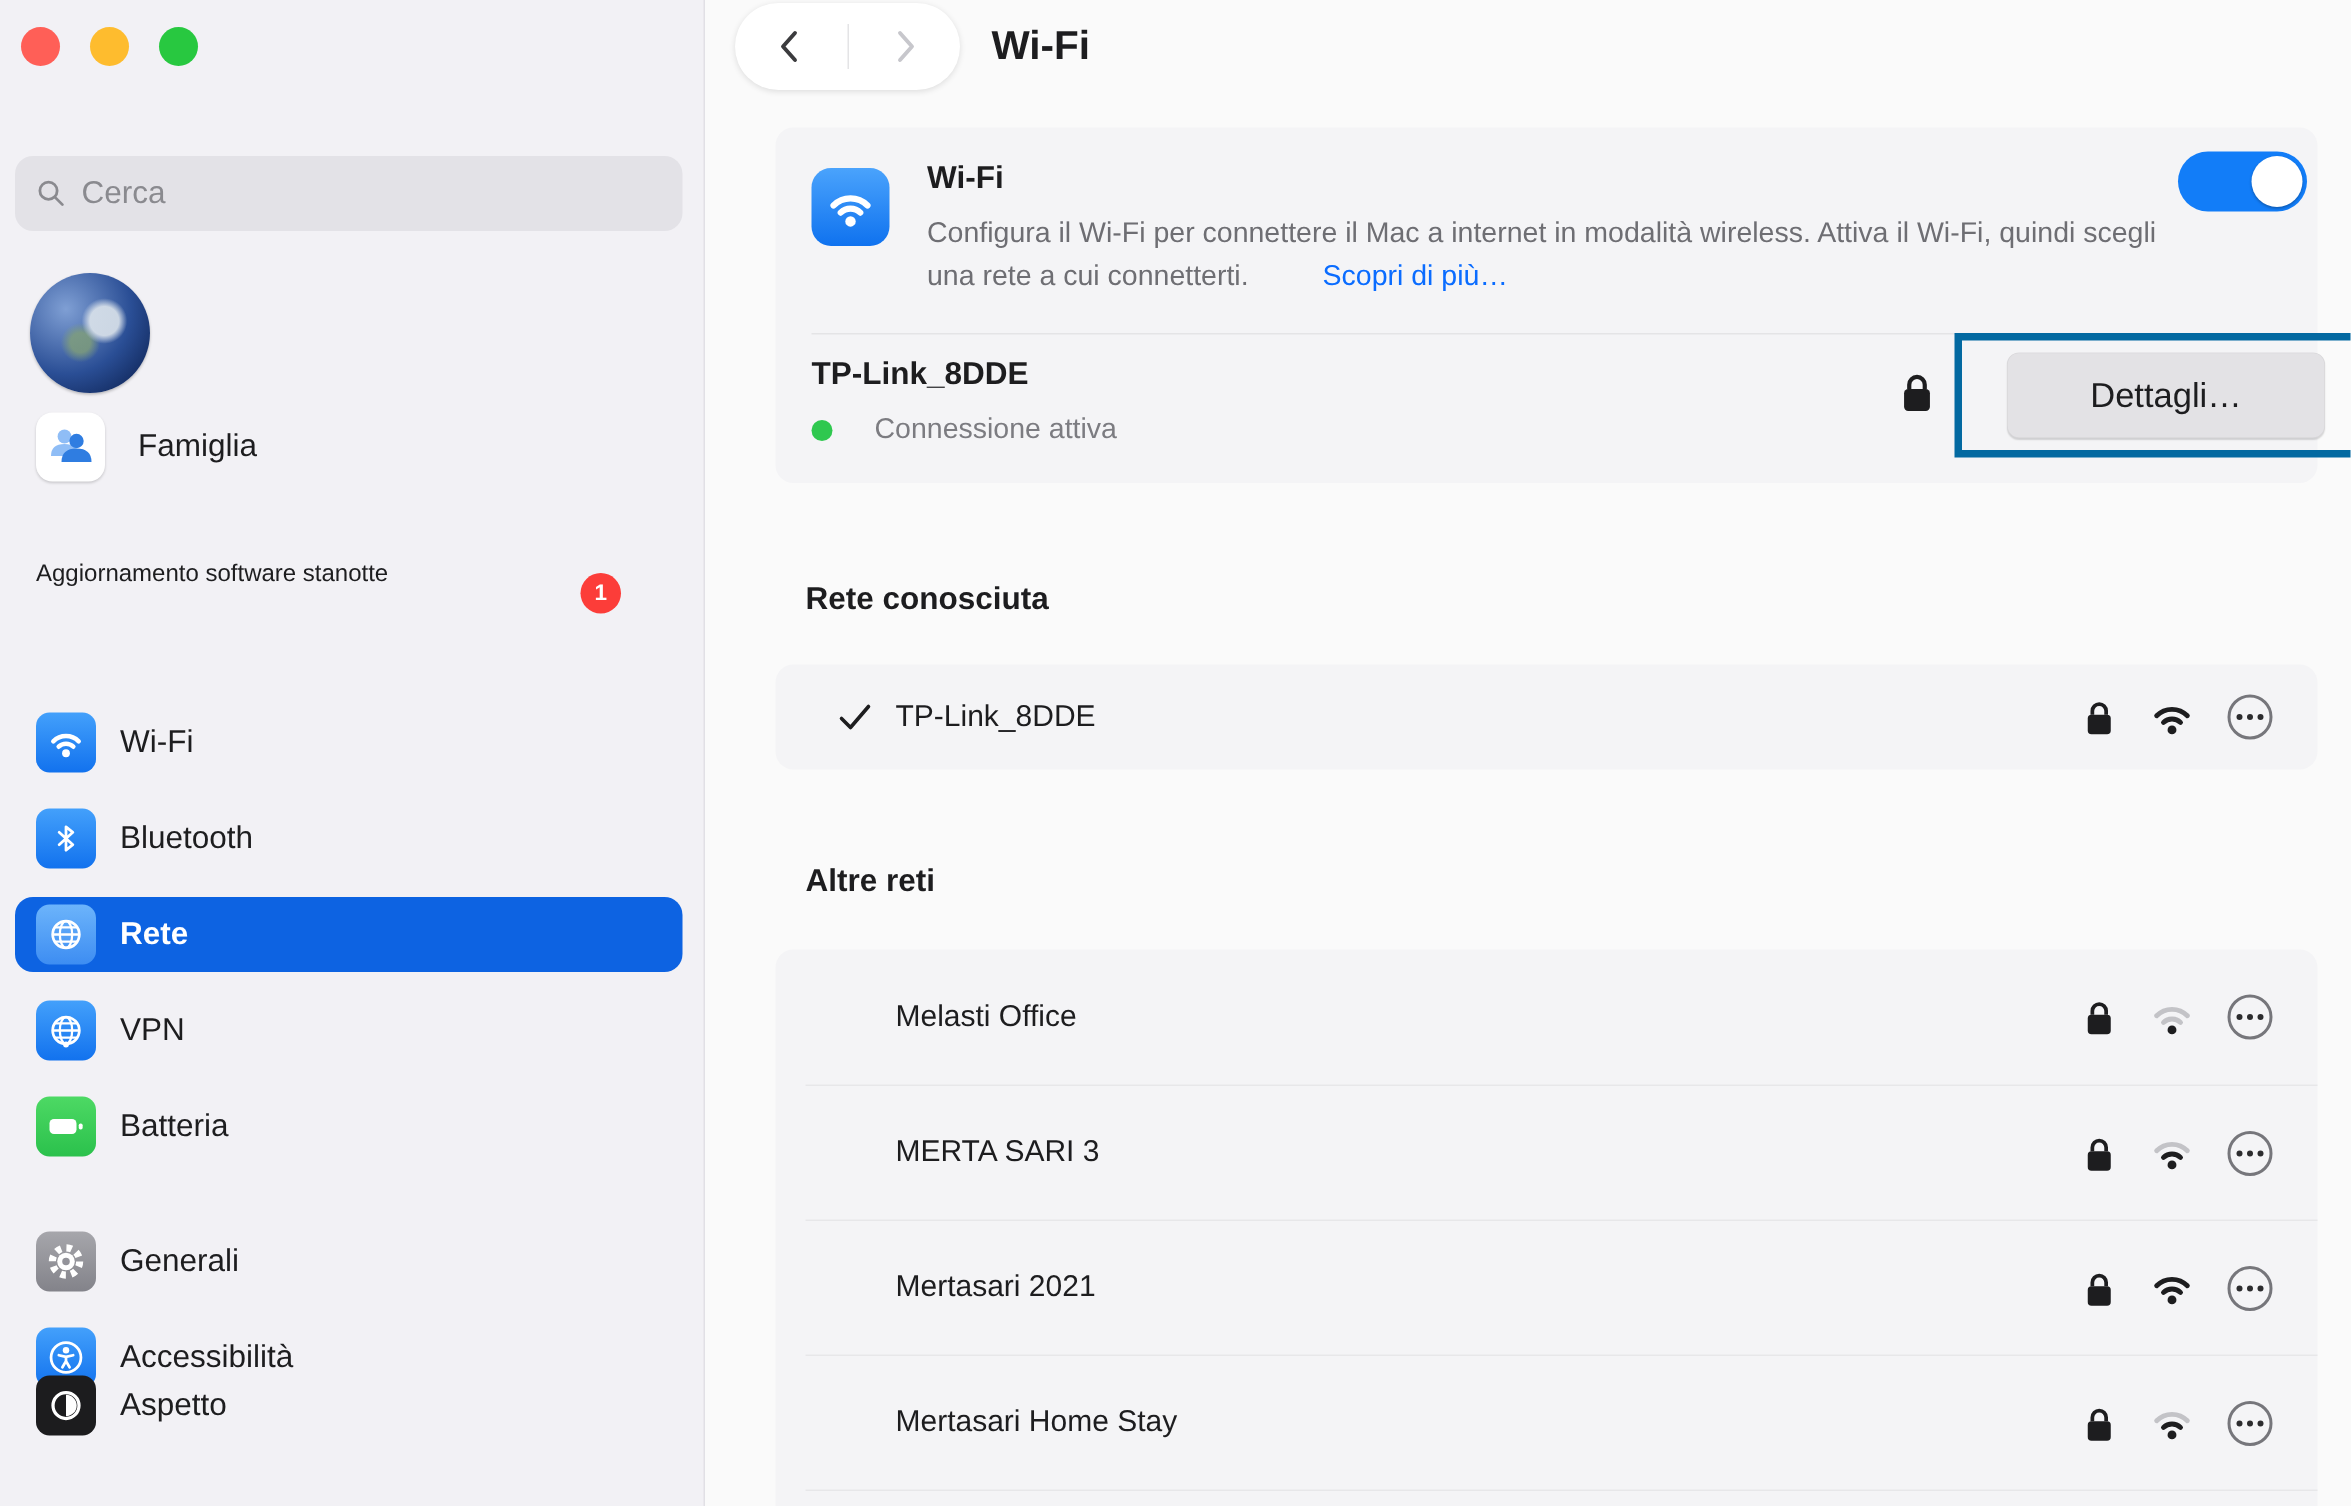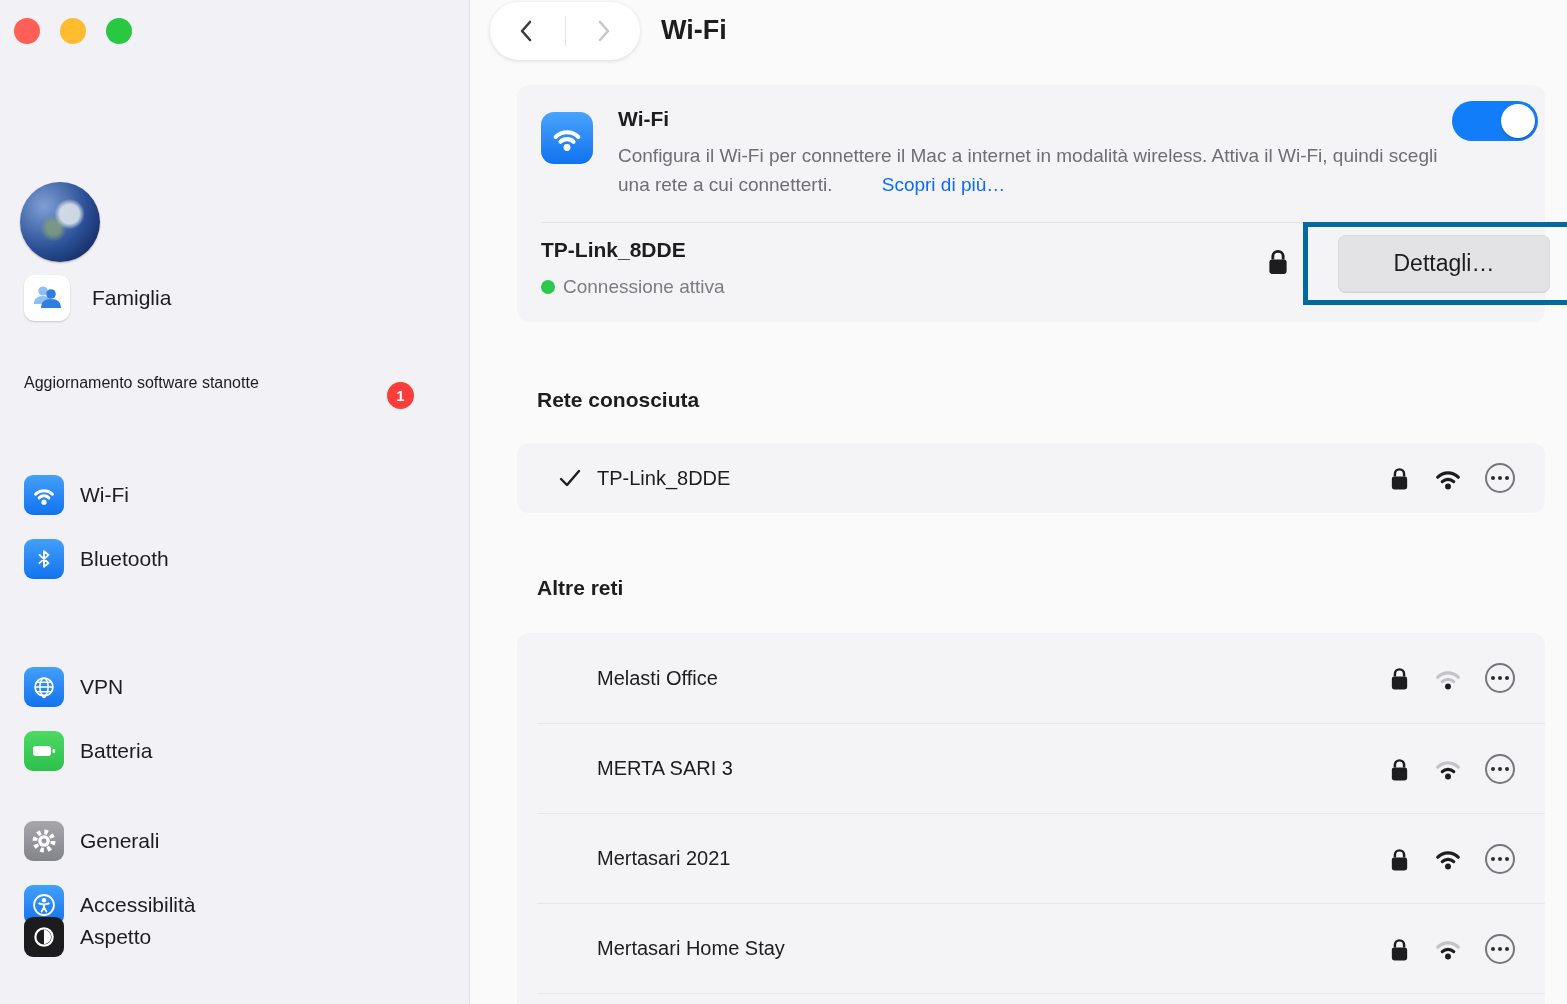--- a/index.html
+++ b/index.html
@@ -57,21 +57,21 @@
     background:linear-gradient(180deg,#4aa3fc,#0f72ef); display:flex; align-items:center; justify-content:center; }
   .wifi-title { position:absolute; left:101px; top:22px; font-size:21px; font-weight:bold; }
   .wifi-desc { position:absolute; left:101px; top:56px; width:820px; font-size:19px; line-height:29px; color:#6e6e73; }
   .link { color:#0a6cff; cursor:pointer;margin-left:44px; }
   .toggle { position:absolute; left:935px; top:16px; width:86px; height:40px; border-radius:20px;
     background:#127df8; cursor:pointer; }
   .toggle .knob { position:absolute; right:3px; top:3px; width:34px; height:34px; border-radius:50%;
     background:#fff; box-shadow:0 1px 2px rgba(0,0,0,.3); }
   .card-divider { position:absolute; left:24px; right:0; top:137px; border-top:1px solid #e4e4e6; }
   .cur-name { position:absolute; left:24px; top:153px; font-size:21px; font-weight:bold; }
-  .cur-status { position:absolute; left:24px; top:191px; display:flex; align-items:center; gap:8px;
+  .cur-status { position:absolute; left:24px; top:191px; display:flex; align-items:center; gap:28px;
     font-size:19px; color:#7c7c81; }
   .dot-green { width:14px; height:14px; border-radius:50%; background:#2fc84f; }
   .cur-lock { position:absolute; left:748px; top:162px; }
   .details-frame { position:absolute; left:786px; top:137px; width:282px; height:83px;
     border:5px solid #0369a1; display:flex; align-items:center; justify-content:center; }
   .details-btn { width:212px; height:57px; background:#e3e2e5; border:none; border-radius:8px;
     font-size:23px; color:#1d1d1f; font-family:"Liberation Sans",sans-serif; cursor:pointer;
     box-shadow:0 1px 1px rgba(0,0,0,.15), inset 0 0 0 0.5px rgba(0,0,0,.05); }
 
   .section-h { position:absolute; left:66px; font-size:21px; font-weight:bold; }
@@ -124,20 +124,27 @@
 
 <div class="stage">
 
   <aside class="sidebar">
     <div class="traffic">
       <span class="tl" style="background:#ff5f57"></span>
       <span class="tl" style="background:#febc2e"></span>
       <span class="tl" style="background:#28c840"></span>
     </div>
 
+    <div class="search">
+      <svg width="22" height="22" viewBox="0 0 22 22">
+        <circle cx="9" cy="9" r="6.2" fill="none" stroke="#8a8a8f" stroke-width="2"></circle>
+        <line x1="13.6" y1="13.6" x2="19" y2="19" stroke="#8a8a8f" stroke-width="2" stroke-linecap="round"></line>
+      </svg>
+      <input type="text" placeholder="Cerca" style="">
+    </div>
 
     <div class="avatar"></div>
 
     <div class="profile-row">
       <span class="profile-icon">
         <svg width="34" height="30" viewBox="0 0 34 30">
           <circle cx="13" cy="8" r="4.6" fill="#8fbdf6"></circle>
           <path d="M4,21 q0,-8 9,-8 q9,0 9,8 z" fill="#8fbdf6"></path>
           <circle cx="21" cy="11" r="4.8" fill="#2f7de1"></circle>
           <path d="M11,25 q0,-9 10,-9 q10,0 10,9 z" fill="#2f7de1"></path>
@@ -162,20 +169,28 @@
 
     <div class="nav-row" style="top:534px">
       <span class="app-icon ic-blue">
         <svg width="22" height="24" viewBox="0 0 24 24">
           <path d="M7,7.5 L17,16.5 L12,20.5 L12,3.5 L17,7.5 L7,16.5" fill="none" stroke="#fff" stroke-width="2" stroke-linejoin="round" stroke-linecap="round"></path>
         </svg>
       </span>
       <span>Bluetooth</span>
     </div>
 
+    <div class="nav-row selected" style="top:598px">
+      <span class="app-icon ic-blue-lt">
+        <svg width="26" height="26" viewBox="0 0 24 24">
+            <use href="#g-globe"></use>
+          </svg>
+      </span>
+      <span>Rete</span>
+    </div>
 
     <div class="nav-row" style="top:662px">
       <span class="app-icon ic-blue">
         <svg width="26" height="26" viewBox="0 0 24 24">
             <use href="#g-globe"></use>
             <circle cx="12" cy="20.6" r="1.8" fill="#fff"></circle>
           </svg>
       </span>
       <span>VPN</span>
     </div>

